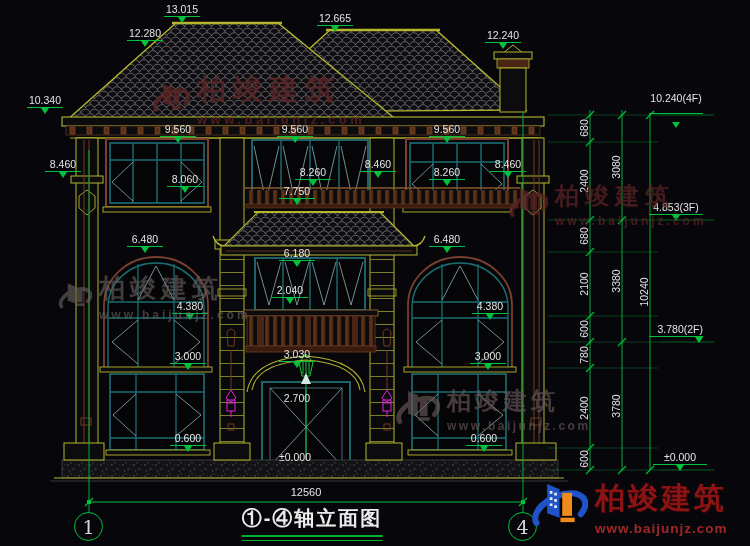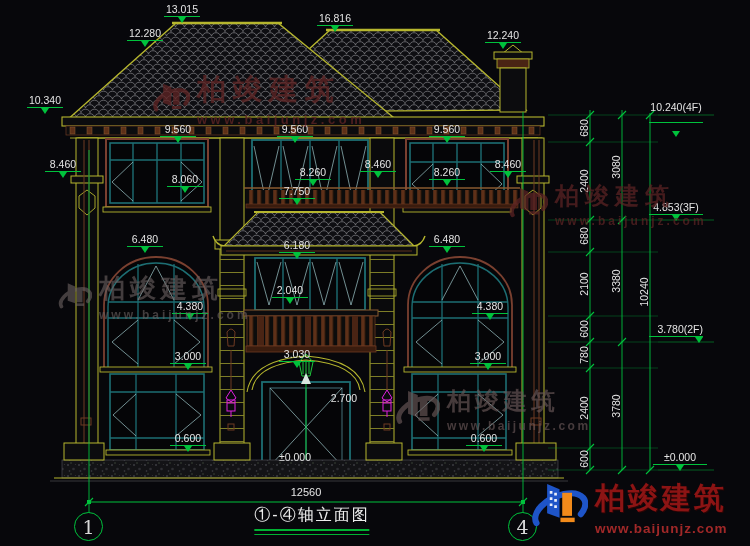--- a/index.html
+++ b/index.html
@@ -21,21 +21,21 @@
   .num{position:absolute;transform:translateX(-50%);color:#e4e4e4;font-size:11px;z-index:6;}
 
   
   .bubble{position:absolute;width:27px;height:27px;margin-left:-15px;margin-top:-15px;
           border:1.5px solid #00c23c;border-radius:50%;color:#d8d8d8;
           font-family:"DejaVu Serif",serif;font-size:19px;display:flex;align-items:center;
           justify-content:center;z-index:6;}
 
   
   .title{position:absolute;left:312px;top:505px;transform:translateX(-50%);text-align:center;
-         color:#ececec;font-size:16px;font-weight:normal;letter-spacing:2px;z-index:6;white-space:nowrap;}
+         color:#ececec;font-size:20px;font-weight:bold;letter-spacing:2px;z-index:6;white-space:nowrap;}
   .title .ul{display:block;height:3px;border-top:2.5px solid #00b232;border-bottom:1px solid #00b232;margin-top:3px;}
 
   
   .wm{position:absolute;display:flex;align-items:center;gap:7px;z-index:7;white-space:nowrap;font-weight:bold;}
   .wm .tx{display:flex;flex-direction:column;}
   .wm .wlogo svg{display:block;}
   .w1{left:148px;top:70px;color:#5e2424;opacity:.78;}
   .w1 .t1{font-size:29px;letter-spacing:7px;}
   .w1 .t2{font-size:13px;letter-spacing:3.5px;margin-top:2px;}
   .w1 .wlogo svg{width:42px;height:46px;}
@@ -336,21 +336,21 @@
         <span>13.015</span>
         <i class="ln"></i>
         <i class="tri"></i>
       </div>
       <div class="lvl" style="left: 145px; top: 28px;">
         <span>12.280</span>
         <i class="ln"></i>
         <i class="tri"></i>
       </div>
       <div class="lvl" style="left: 335px; top: 13px;">
-        <span>16.816</span>
+        <span>12.665</span>
         <i class="ln"></i>
         <i class="tri"></i>
       </div>
       <div class="lvl" style="left: 503px; top: 30px; text-align: right;">
         <span>12.240</span>
         <i class="ln"></i>
         <i class="tri"></i>
       </div>
       <div class="lvl" style="left: 45px; top: 95px;">
         <span>10.340</span>
@@ -405,21 +405,21 @@
       <div class="lvl" style="left: 297px; top: 186px;">
         <span>7.750</span>
         <i class="ln"></i>
         <i class="tri"></i>
       </div>
       <div class="lvl" style="left: 145px; top: 234px;">
         <span>6.480</span>
         <i class="ln"></i>
         <i class="tri"></i>
       </div>
-      <div class="lvl" style="left: 297px; top: 240px;">
+      <div class="lvl" style="left: 297px; top: 248px;">
         <span>6.180</span>
         <i class="ln"></i>
         <i class="tri"></i>
       </div>
       <div class="lvl" style="left: 447px; top: 234px;">
         <span>6.480</span>
         <i class="ln"></i>
         <i class="tri"></i>
       </div>
       <div class="lvl" style="left: 290px; top: 285px;">
@@ -445,37 +445,37 @@
       <div class="lvl" style="left: 188px; top: 351px;">
         <span>3.000</span>
         <i class="ln"></i>
         <i class="tri"></i>
       </div>
       <div class="lvl" style="left: 488px; top: 351px;">
         <span>3.000</span>
         <i class="ln"></i>
         <i class="tri"></i>
       </div>
-      <div class="lvl notri" style="left: 297px; top: 393px; margin-left: 47px;">
+      <div class="lvl notri" style="left: 297px; top: 393px;">
         <span>2.700</span>
       </div>
       <div class="lvl" style="left: 188px; top: 433px;">
         <span>0.600</span>
         <i class="ln"></i>
         <i class="tri"></i>
       </div>
       <div class="lvl" style="left: 484px; top: 433px;">
         <span>0.600</span>
         <i class="ln"></i>
         <i class="tri"></i>
       </div>
       <div class="lvl notri" style="left: 295px; top: 452px;">
         <span>±0.000</span>
       </div>
-      <div class="lvl wide" style="left: 676px; top: 102px; gap: 8px;">
+      <div class="lvl wide" style="left: 676px; top: 93px; gap: 8px;">
         <span>10.240(4F)</span>
         <i class="ln"></i>
         <i class="tri"></i>
       </div>
       <div class="lvl wide" style="left: 676px; top: 202px;">
         <span>4.853(3F)</span>
         <i class="ln"></i>
         <i class="tri"></i>
       </div>
       <div class="lvl wide" style="left: 676px; top: 324px; align-items: flex-end;">

